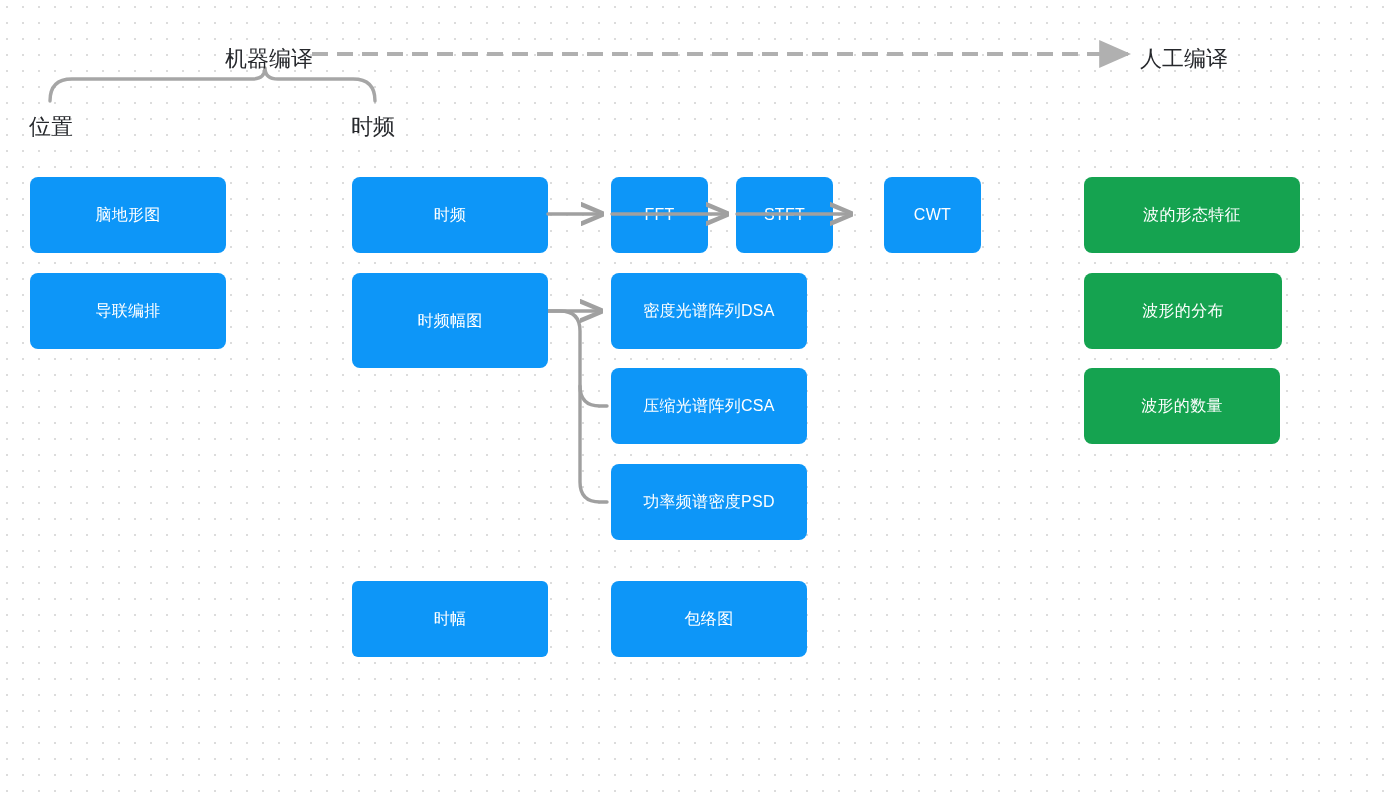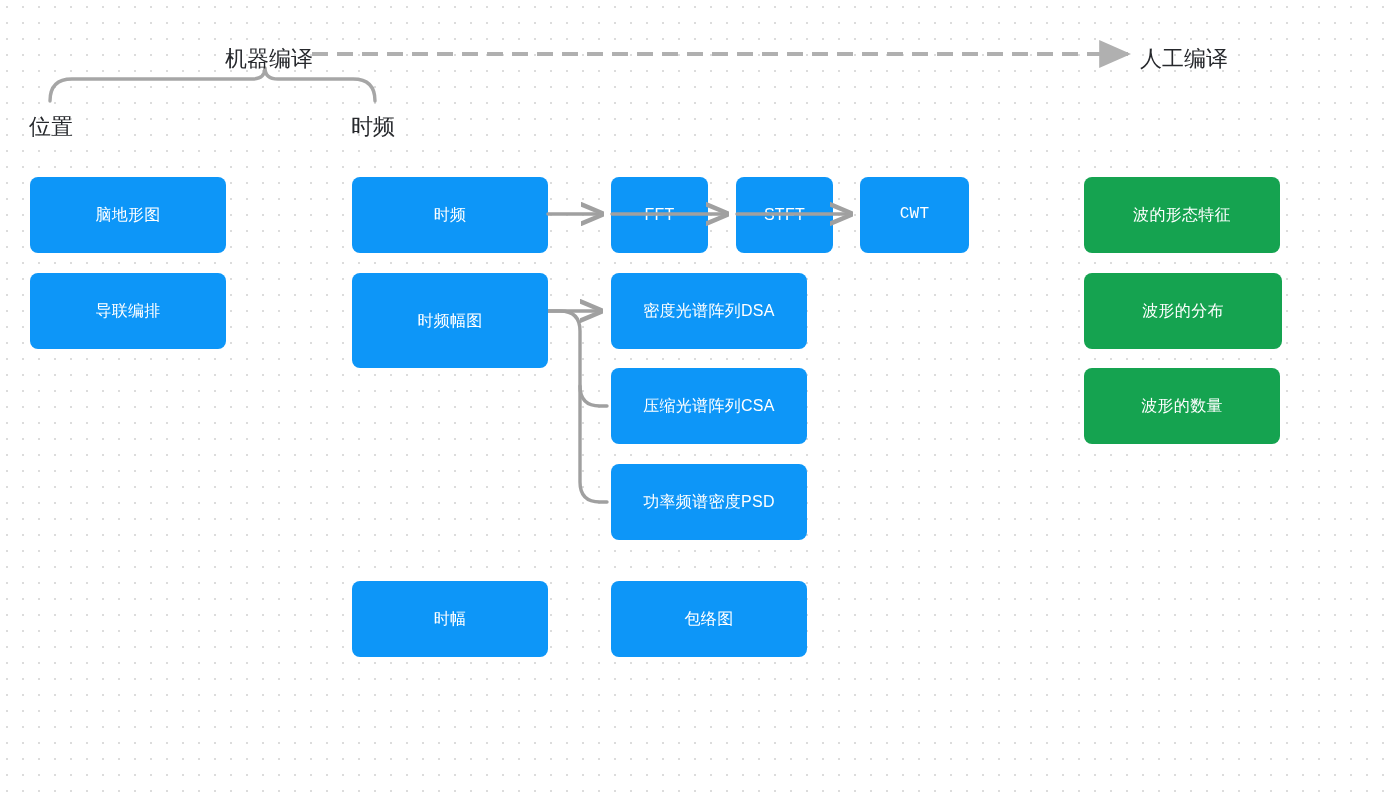--- a/index.html
+++ b/index.html
@@ -84,48 +84,48 @@
   <div class="node blue" style="left:30px; top:273px; width:196px; height:76px;">
     <span>导联编排</span>
   </div>
 
   <div class="node blue" style="left:352px; top:177px; width:196px; height:76px;">
     <span>时频</span>
   </div>
   <div class="node blue" style="left:352px; top:273px; width:196px; height:95px;">
     <span>时频幅图</span>
   </div>
-  <div class="node blue" style="left:352px; top:581px; width:196px; height:76px;">
+  <div class="node blue" style="left:352px; top:581px; width:196px; height:76px;border-radius:6px;">
     <span>时幅</span>
   </div>
 
   <div class="node blue" style="left:611px; top:177px; width:97px; height:76px;">
     <span>FFT</span>
   </div>
   <div class="node blue" style="left:736px; top:177px; width:97px; height:76px;">
     <span>STFT</span>
   </div>
-  <div class="node blue" style="left:860px; top:177px; width:109px; height:76px;font-family:Liberation Mono, monospace;">
+  <div class="node blue" style="left:884px; top:177px; width:97px; height:76px;">
     <span>CWT</span>
   </div>
 
   <div class="node blue" style="left:611px; top:273px; width:196px; height:76px;">
     <span>密度光谱阵列DSA</span>
   </div>
   <div class="node blue" style="left:611px; top:368px; width:196px; height:76px;">
     <span>压缩光谱阵列CSA</span>
   </div>
   <div class="node blue" style="left:611px; top:464px; width:196px; height:76px;">
     <span>功率频谱密度PSD</span>
   </div>
   <div class="node blue" style="left:611px; top:581px; width:196px; height:76px;">
     <span>包络图</span>
   </div>
 
-  <div class="node green" style="left:1084px; top:177px; width:196px; height:76px;">
+  <div class="node green" style="left:1084px; top:177px; width:216px; height:76px;">
     <span>波的形态特征</span>
   </div>
   <div class="node green" style="left:1084px; top:273px; width:198px; height:76px;">
     <span>波形的分布</span>
   </div>
   <div class="node green" style="left:1084px; top:368px; width:196px; height:76px;">
     <span>波形的数量</span>
   </div>
 
   <svg class="overlay over" viewBox="0 0 1386 796" xmlns="http://www.w3.org/2000/svg">

